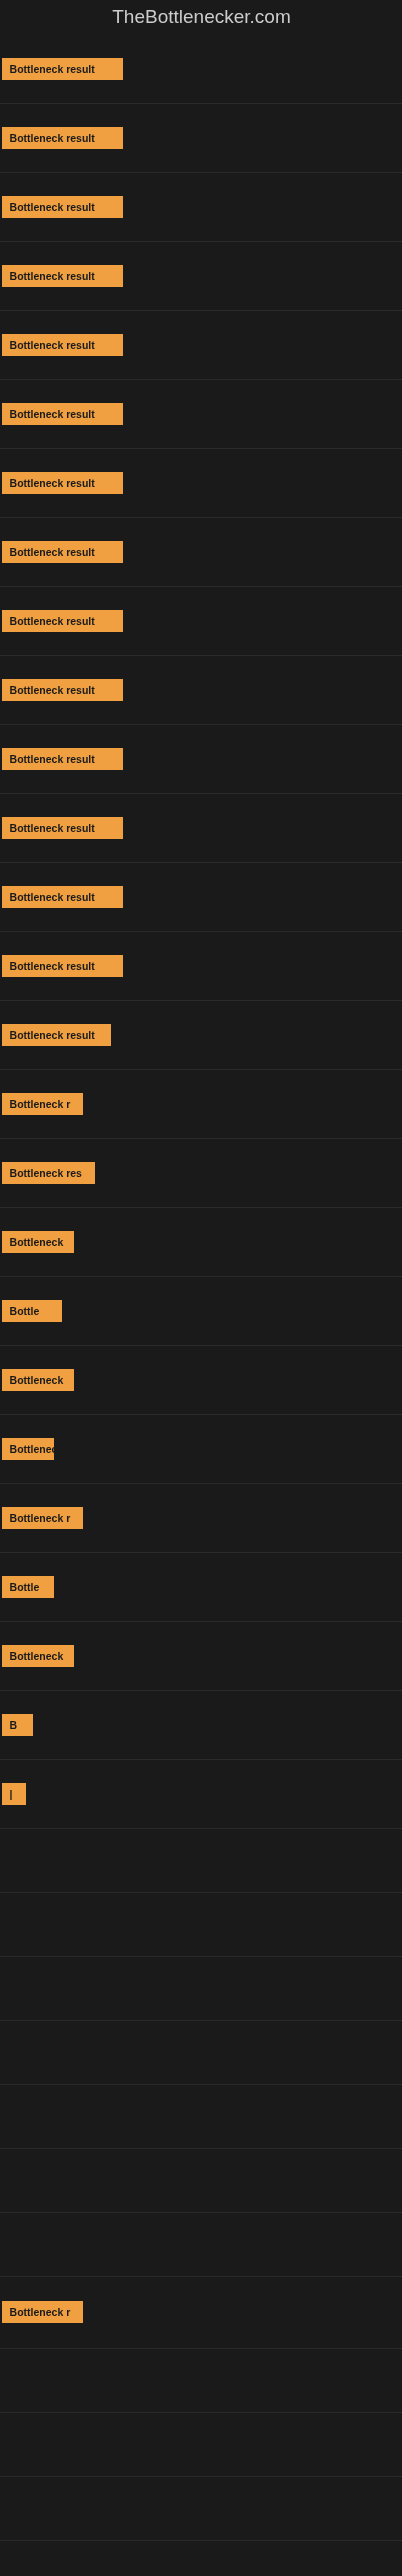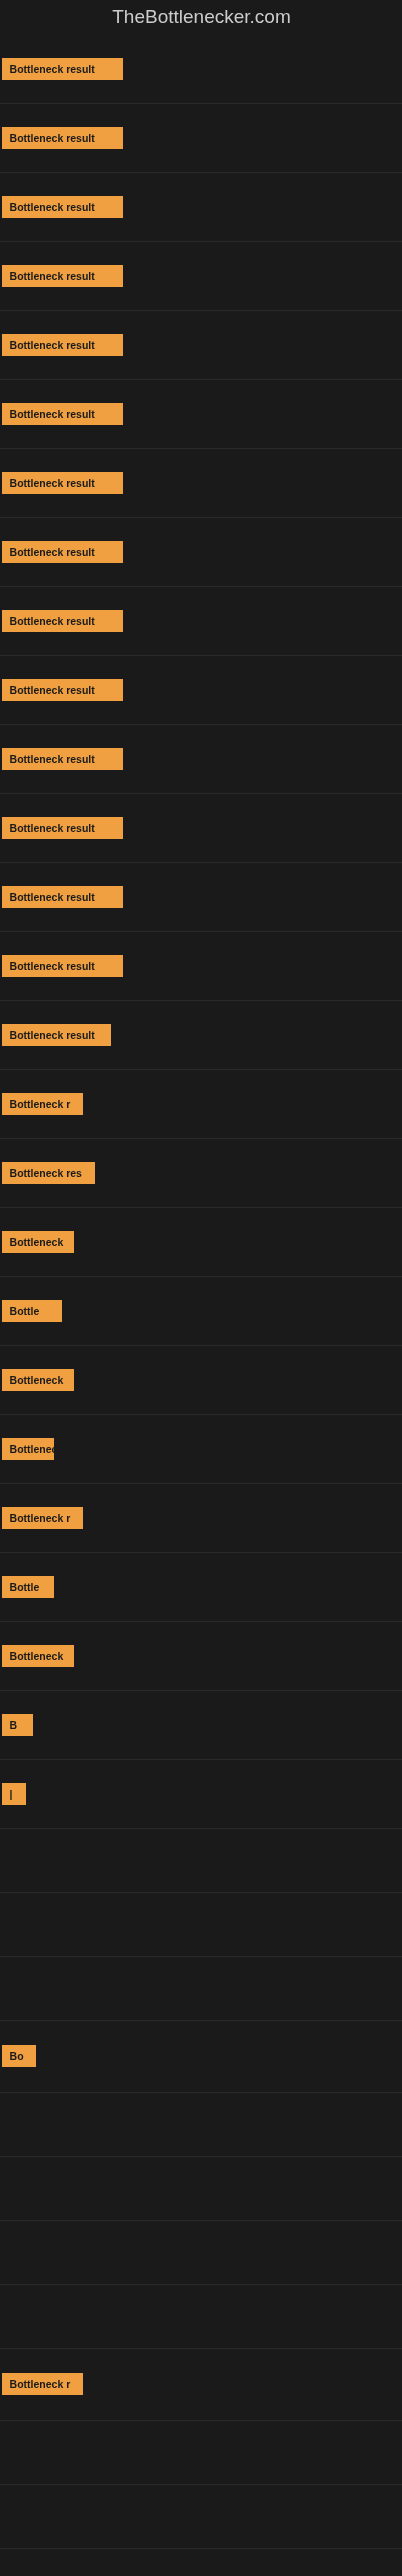--- a/index.html
+++ b/index.html
@@ -107,23 +107,20 @@
       </div>
       <div style="height: 69px; display: flex; align-items: center; padding-left: 1.6px; border-bottom: 0.8px solid rgb(42, 42, 42);">
         <div style="background-color: rgb(240, 160, 64); color: rgb(26, 26, 26); font-size: 10.5px; font-weight: bold; padding: 4.8px 8px; white-space: nowrap; overflow: hidden; display: inline-block; max-width: 31px; width: 31px;">B</div>
       </div>
       <div style="height: 69px; display: flex; align-items: center; padding-left: 1.6px; border-bottom: 0.8px solid rgb(42, 42, 42);">
         <div style="background-color: rgb(240, 160, 64); color: rgb(26, 26, 26); font-size: 10.5px; font-weight: bold; padding: 4.8px 8px; white-space: nowrap; overflow: hidden; display: inline-block; max-width: 24px; width: 24px;">|</div>
       </div>
       <div style="height: 64px; display: flex; align-items: center; padding-left: 1.6px; border-bottom: 0.8px solid rgb(42, 42, 42);"></div>
       <div style="height: 64px; display: flex; align-items: center; padding-left: 1.6px; border-bottom: 0.8px solid rgb(42, 42, 42);"></div>
       <div style="height: 64px; display: flex; align-items: center; padding-left: 1.6px; border-bottom: 0.8px solid rgb(42, 42, 42);"></div>
-      <div style="height: 72px; display: flex; align-items: center; padding-left: 1.6px; border-bottom: 0.8px solid rgb(42, 42, 42);">
-        <div style="background-color: rgb(240, 160, 64); color: rgb(26, 26, 26); font-size: 10.5px; font-weight: bold; padding: 4.8px 8px; white-space: nowrap; overflow: hidden; display: inline-block; max-width: 34px; width: 34px;">Bo</div>
-      </div>
       <div style="height: 64px; display: flex; align-items: center; padding-left: 1.6px; border-bottom: 0.8px solid rgb(42, 42, 42);"></div>
       <div style="height: 64px; display: flex; align-items: center; padding-left: 1.6px; border-bottom: 0.8px solid rgb(42, 42, 42);"></div>
       <div style="height: 64px; display: flex; align-items: center; padding-left: 1.6px; border-bottom: 0.8px solid rgb(42, 42, 42);"></div>
       <div style="height: 64px; display: flex; align-items: center; padding-left: 1.6px; border-bottom: 0.8px solid rgb(42, 42, 42);"></div>
       <div style="height: 72px; display: flex; align-items: center; padding-left: 1.6px; border-bottom: 0.8px solid rgb(42, 42, 42);">
         <div style="background-color: rgb(240, 160, 64); color: rgb(26, 26, 26); font-size: 10.5px; font-weight: bold; padding: 4.8px 8px; white-space: nowrap; overflow: hidden; display: inline-block; max-width: 81px; width: 81px;">Bottleneck r</div>
       </div>
       <div style="height: 64px; display: flex; align-items: center; padding-left: 1.6px; border-bottom: 0.8px solid rgb(42, 42, 42);"></div>
       <div style="height: 64px; display: flex; align-items: center; padding-left: 1.6px; border-bottom: 0.8px solid rgb(42, 42, 42);"></div>
       <div style="height: 64px; display: flex; align-items: center; padding-left: 1.6px; border-bottom: 0.8px solid rgb(42, 42, 42);"></div>

